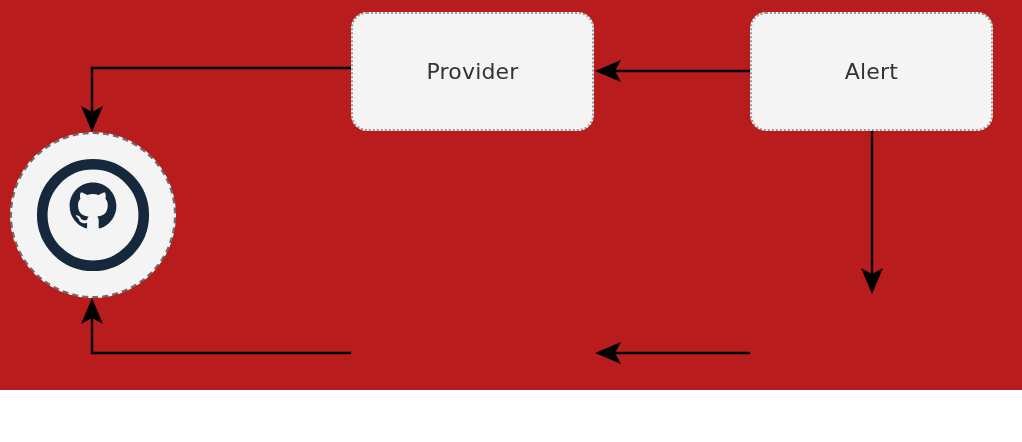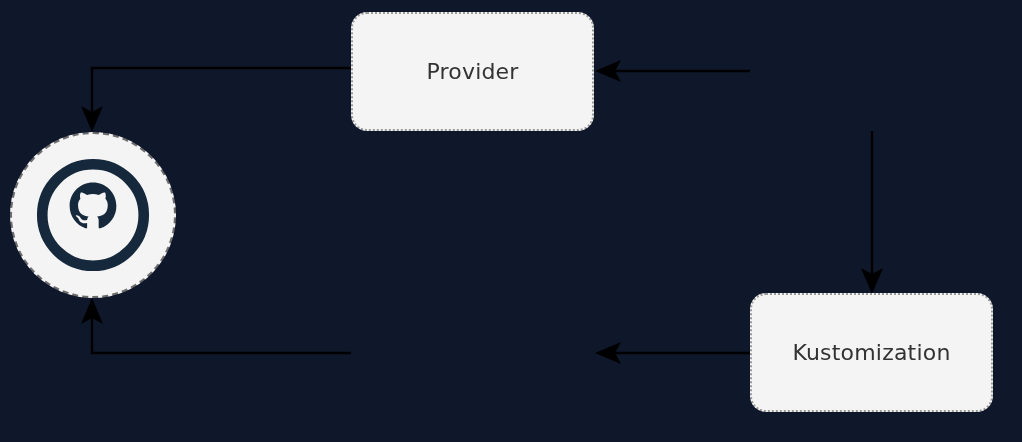--- a/index.html
+++ b/index.html
@@ -6,22 +6,22 @@
     margin: 0;
     padding: 0;
     background: #ffffff;
   }
   body {
     font-family: "DejaVu Sans", "Liberation Sans", sans-serif;
   }
   #canvas {
     position: relative;
     width: 1022px;
-    height: 442px;
-    background: #0f172a;
+    height: 390px;
+    background: #b91c1c;
     overflow: hidden;
   }
   #edge-layer {
     position: absolute;
     left: 0;
     top: 0;
     width: 1022px;
     height: 442px;
     pointer-events: none;
   }
@@ -127,19 +127,19 @@
                  5.42-2.03 5.42-2.03 1.08 2.73.4 4.74.2 5.24 1.27 1.39 2.03 3.16 2.03 5.32 0 7.61-4.63 9.28-9.04 9.77.71.61
                  1.34 1.82 1.34 3.67 0 2.65-.02 4.79-.02 5.44 0 .53.36 1.15 1.36.95A19.92 19.92 0 0 0 69.8 42.4c0-11-8.87-19.9-19.8-19.9z"></path>
       </svg>
     </span>
   </div>
 
   <div class="node" id="node-provider">
     <span class="node-label">Provider</span>
   </div>
 
+  <div class="node" id="node-alert">
+    <span class="node-label">Alert</span>
+  </div>
 
 
-  <div class="node" id="node-kustomization">
-    <span class="node-label">Kustomization</span>
-  </div>
 
 </div>
 
 </body></html>

